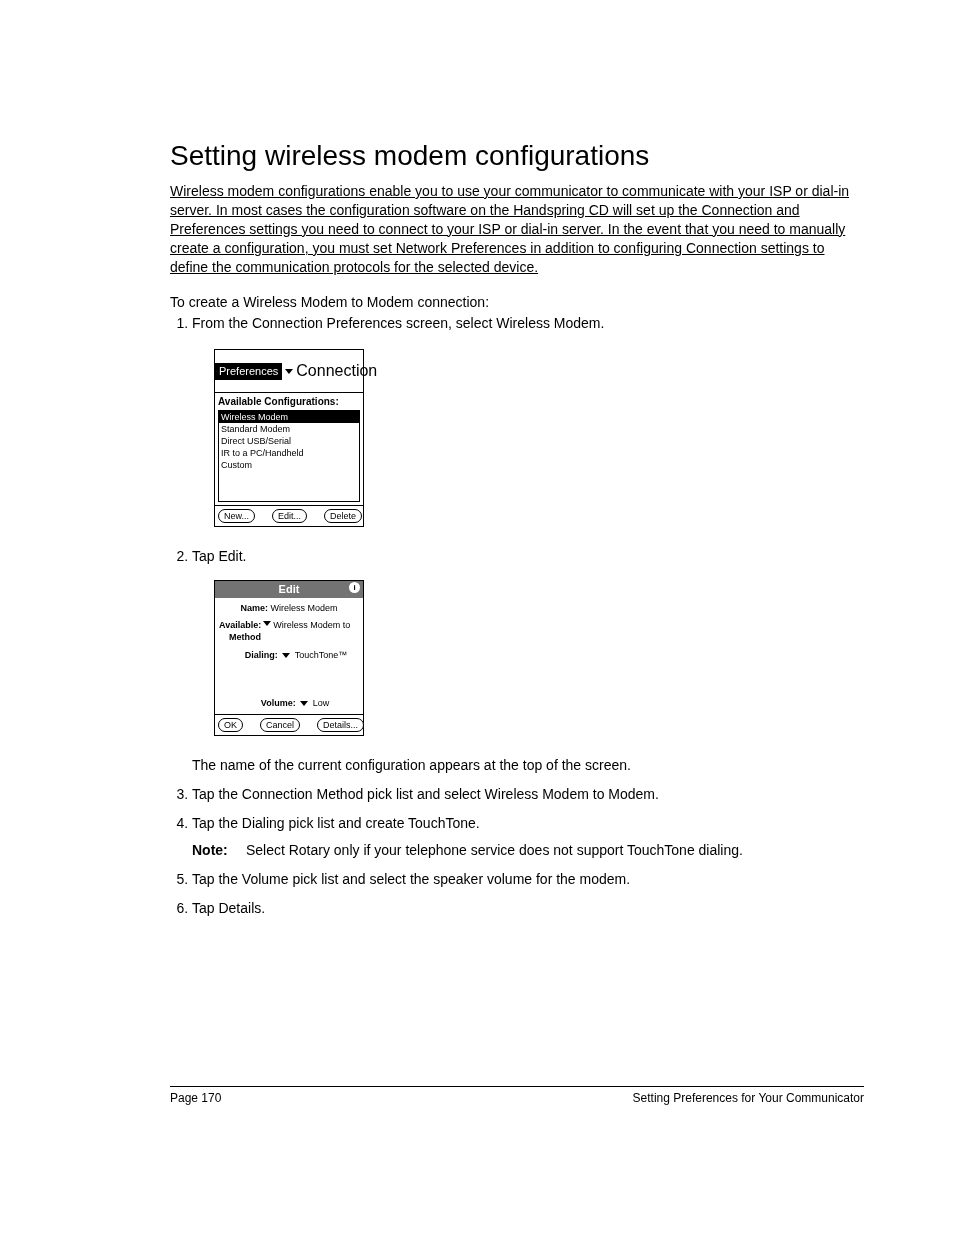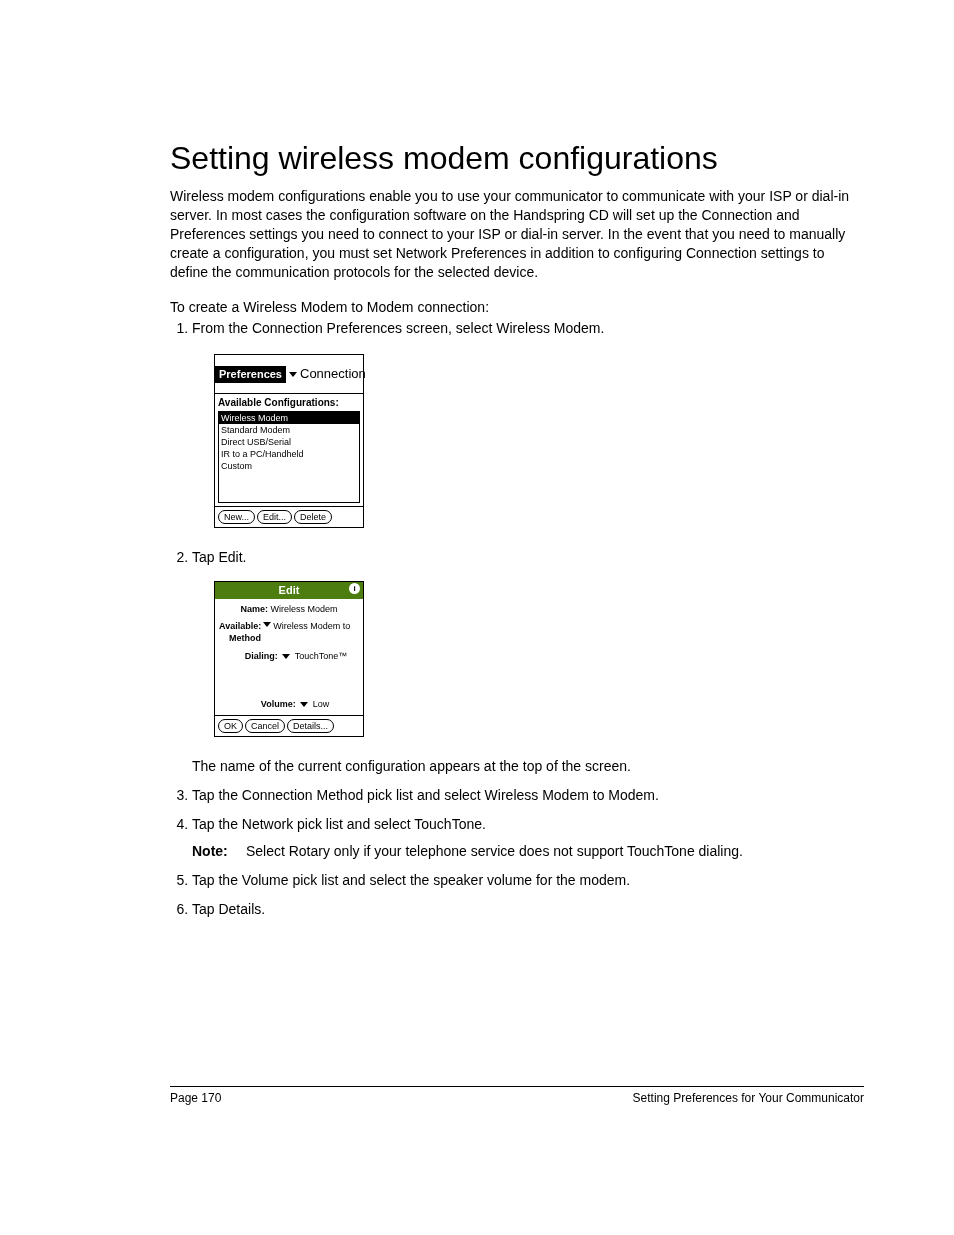--- a/index.html
+++ b/index.html
@@ -11,28 +11,29 @@
     width: 954px;
   }
   .page {
     position: relative;
     width: 954px;
     height: 1235px;
     box-sizing: border-box;
     padding: 140px 90px 0 170px;
   }
   h1 {
-    font-size: 32px;
+    font-size: 28px;
     font-weight: normal;
     margin: 0 0 10px 0;
   }
   p.body {
     font-size: 14px;
     line-height: 1.35;
     margin: 0 0 18px 0;
+    text-decoration: underline;
   }
   .subhead {
     font-size: 14px;
     margin: 8px 0 4px 0;
   }
   ol.steps {
     list-style: decimal;
     margin: 0;
     padding-left: 22px;
     font-size: 14px;
@@ -50,28 +51,28 @@
     font-size: 10px;
   }
   .ss-titlebar {
     display: flex;
     align-items: center;
     border-bottom: 1px solid #000;
   }
   .ss-title-left {
     background: #000;
     color: #fff;
-    font-weight: bold;
+    font-weight: normal;
     font-size: 11px;
     padding: 1px 4px;
   }
   .ss-title-right {
     margin-left: auto;
     padding: 10px 3px;
-    font-size: 13px;
+    font-size: 16px;
     display: flex;
     align-items: center;
     gap: 3px;
   }
   .tri-down {
     display: inline-block;
     width: 0; height: 0;
     border-left: 4px solid transparent;
     border-right: 4px solid transparent;
     border-top: 5px solid #000;
@@ -88,32 +89,32 @@
     height: 90px;
     overflow: hidden;
     font-size: 9px;
   }
   .ss-list .item { padding: 0 2px; line-height: 12px;}
   .ss-list .sel { background: #000; color: #fff; }
   .ss-btnrow {
     border-top: 1px solid #000;
     padding: 3px;
     display: flex;
-    gap: 2px;
+    gap: 17px;
   }
   .pill {
     border: 1px solid #000;
     border-radius: 7px;
     font-size: 9px;
     padding: 0 5px;
     line-height: 12px;
     background: #fff;
   }
   .ss2-titlebar {
-    background: #4d7c0f;
+    background: #737373;
     color: #fff;
     text-align: center;
     font-weight: bold;
     font-size: 11px;
     padding: 1px 2px;
     position: relative;
   }
   .info-icon {
     position: absolute;
     right: 3px;
@@ -238,21 +239,21 @@
           <span class="pill">Details...</span>
         </div>
       </div>
 
       <div style="margin-top:14px;">The name of the current configuration appears at the top of the screen.</div>
     </li>
 
     <li>Tap the Connection Method pick list and select Wireless Modem to Modem.</li>
 
     <li>
-      <span>Tap the Network pick list and select TouchTone.</span>
+      <span>Tap the Dialing pick list and create TouchTone.</span>
       <div class="note-row">
         <span class="note-label">Note:</span>
         <span>Select Rotary only if your telephone service does not support TouchTone dialing.</span>
       </div>
     </li>
 
     <li>Tap the Volume pick list and select the speaker volume for the modem.</li>
 
     <li>Tap Details.</li>
   </ol>

